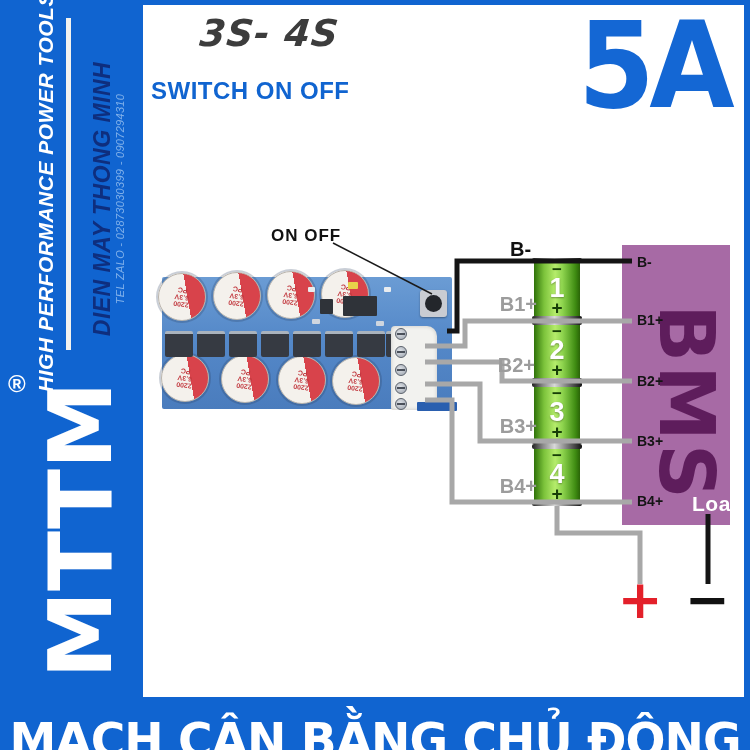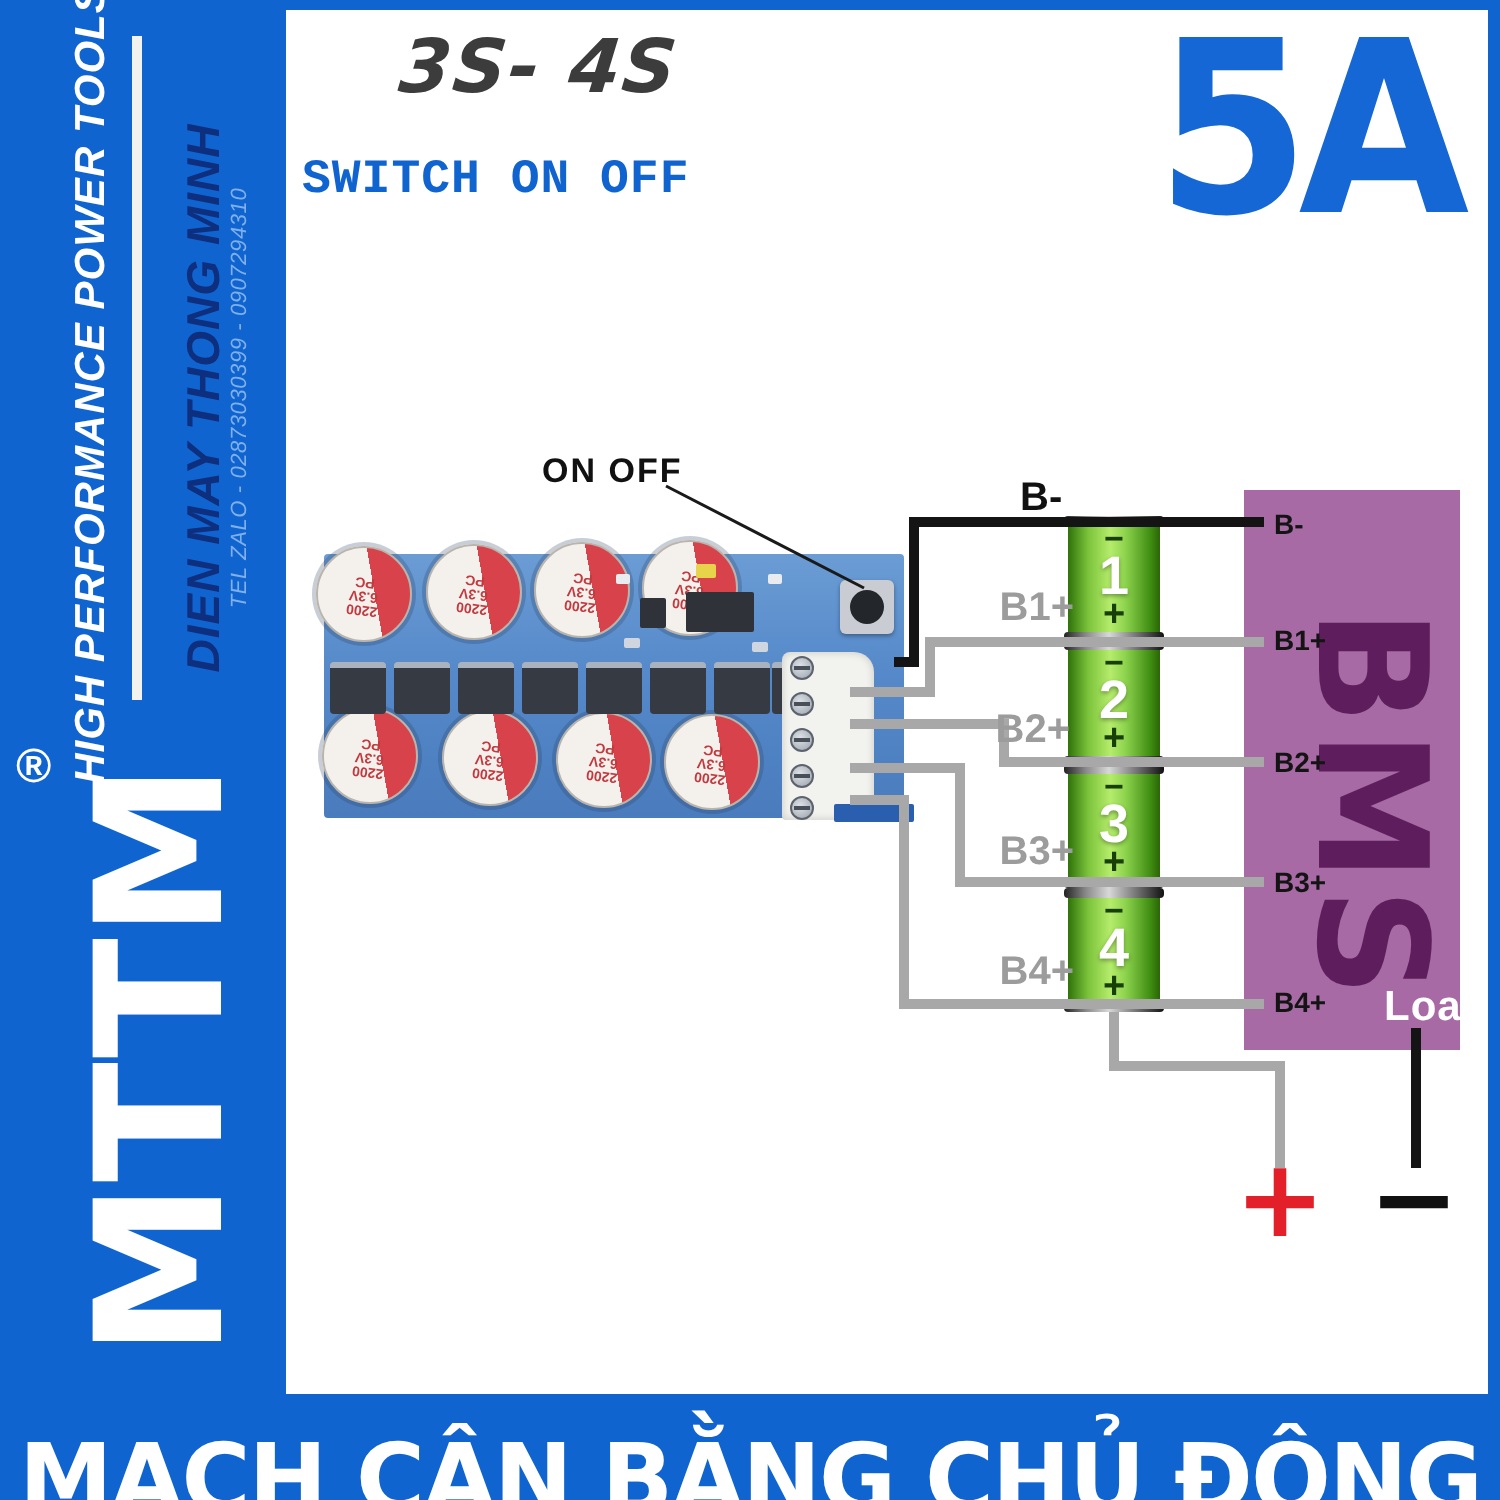--- a/index.html
+++ b/index.html
@@ -24,21 +24,21 @@
     font-size:88px; font-weight:900; color:#fff; letter-spacing:0px; font-family:"DejaVu Sans", sans-serif; }
 
   
   .cell-range { position:absolute; left:200px; top:12px; font-size:37px; font-weight:bold; font-style:italic;
     color:#3c3c3c; transform:skewX(-6deg); letter-spacing:1px; font-family:"DejaVu Sans", sans-serif; }
   .badges { position:absolute; left:164px; top:54px; display:flex; align-items:center; height:26px; }
   .badge-lifepo4 { background:#1064d0; color:#fff; font-size:20px; font-weight:bold; padding:1px 15px 3px 15px; letter-spacing:1px; }
   .badge-liion { background:#fff; color:#1064d0; border:3px solid #1064d0; font-size:20px; font-weight:bold;
     padding:0px 9px 1px 9px; height:30px; display:flex; align-items:center; letter-spacing:1px; }
   .badge-nub { width:7px; height:13px; background:#1064d0; }
-  .switch-label { position:absolute; left:151px; top:77px; font-size:24px; font-weight:800; color:#1064d0; letter-spacing:.5px;font-family:Liberation Mono, monospace; }
+  .switch-label { position:absolute; left:151px; top:77px; font-size:24px; font-weight:800; color:#1064d0; letter-spacing:.5px; }
   .current { position:absolute; left:578px; top:6px; font-size:120px; line-height:1.0; font-weight:900; color:#1467d4;
     letter-spacing:-6px; transform:scaleX(.92); transform-origin:left top; font-family:"DejaVu Sans", sans-serif; }
 
   
   .board { position:absolute; left:162px; top:277px; width:290px; height:132px;
     background:linear-gradient(180deg,#6b9cd4 0%,#5589c9 45%,#4a7cbd 100%); border-radius:2px; }
   .ecap { position:absolute; width:48px; height:48px; border-radius:50%;
     background:linear-gradient(80deg,#f4f1ec 60%,#d8434b 60%); border:1px solid #b9b4ac;
     display:flex; align-items:center; justify-content:center; box-shadow:0 0 0 2px rgba(40,60,90,.25); }
   .ecap-label { transform:rotate(187deg); white-space:pre-line; text-align:center; font-size:7px; line-height:7px;

